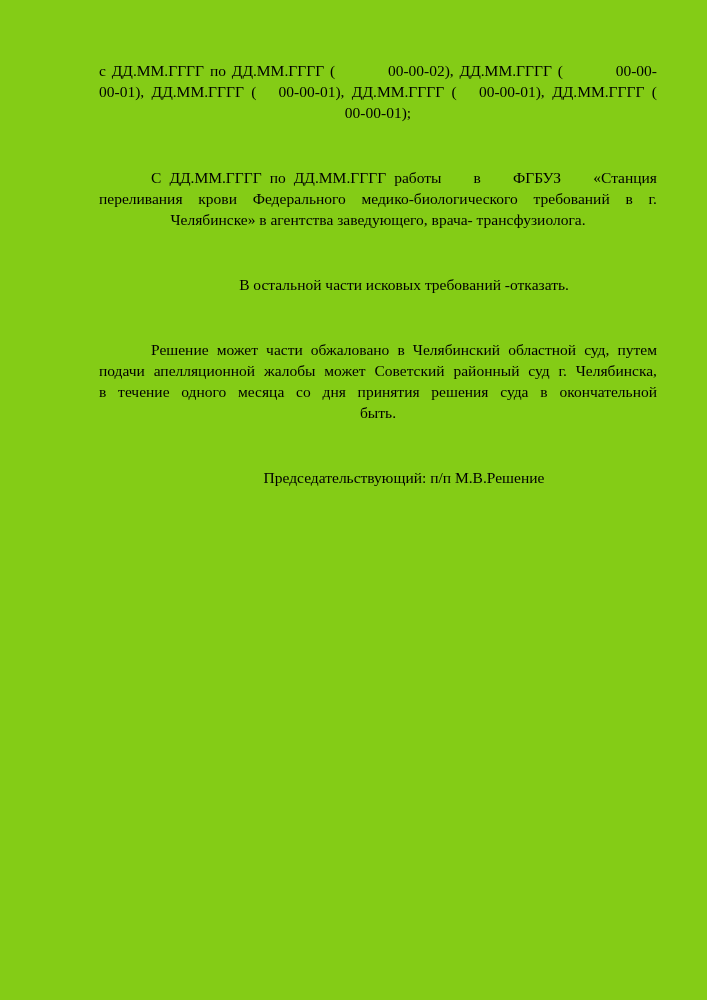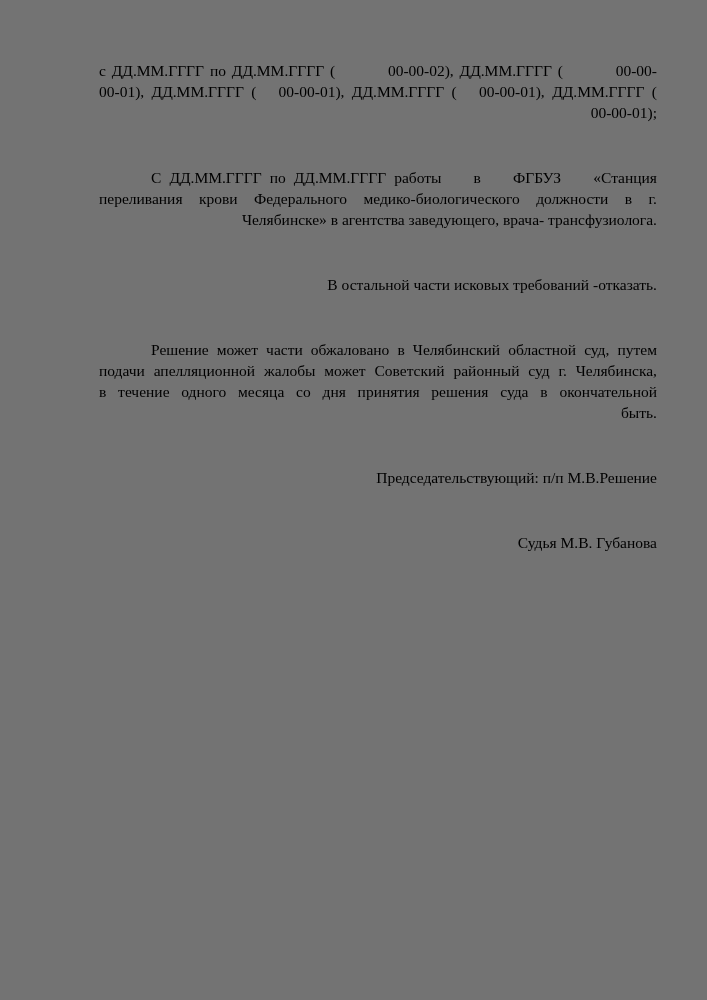--- a/index.html
+++ b/index.html
@@ -4,60 +4,59 @@
 <style>
   html, body {
     margin: 0;
     padding: 0;
     background: #ffffff;
   }
   .page {
     position: relative;
     width: 707px;
     height: 1000px;
-    background: #737373;
+    background: #84cc16;
     overflow: hidden;
     font-family: "Liberation Serif", "DejaVu Serif", serif;
     color: #000000;
   }
   .textblock {
     position: absolute;
     left: 99px;
     top: 60px;
     width: 558px;
     font-size: 15.5px;
     line-height: 21px;
     letter-spacing: 0;
   }
   .line {
     min-height: 21px;
-    text-align: right;
+    text-align: center;
     white-space: normal;
   }
   .line.j {
     text-align: justify;
     text-align-last: justify;
   }
   .line.ind {
     text-indent: 52px;
     margin-top: 44px;
   }
 </style>
 </head>
 <body>
 
 <div class="page">
   <div class="textblock">
       <div class="line j">с ДД.ММ.ГГГГ по ДД.ММ.ГГГГ (&nbsp;&nbsp;&nbsp;&nbsp;&nbsp;&nbsp;&nbsp;&nbsp;&nbsp;00-00-02), ДД.ММ.ГГГГ (&nbsp;&nbsp;&nbsp;&nbsp;&nbsp;&nbsp;&nbsp;&nbsp;&nbsp;00-00-</div>
       <div class="line j">00-01), ДД.ММ.ГГГГ (&nbsp;&nbsp;&nbsp;00-00-01), ДД.ММ.ГГГГ (&nbsp;&nbsp;&nbsp;00-00-01), ДД.ММ.ГГГГ (</div>
       <div class="line">00-00-01);</div>
       <div class="line j ind">С ДД.ММ.ГГГГ по ДД.ММ.ГГГГ работы &nbsp;&nbsp;&nbsp;в &nbsp;&nbsp;&nbsp;ФГБУЗ &nbsp;&nbsp;&nbsp;«Станция</div>
-      <div class="line j">переливания крови Федерального медико-биологического должности в г.</div>
+      <div class="line j">переливания крови Федерального медико-биологического требований в г.</div>
       <div class="line">Челябинске» в агентства заведующего, врача- трансфузиолога.</div>
       <div class="line ind">В остальной части исковых требований -отказать.</div>
       <div class="line j ind">Решение может части обжаловано в Челябинский областной суд, путем</div>
       <div class="line j">подачи апелляционной жалобы может Советский районный суд г. Челябинска,</div>
       <div class="line j">в течение одного месяца со дня принятия решения суда в окончательной</div>
       <div class="line">быть.</div>
       <div class="line ind">Председательствующий: п/п М.В.Решение</div>
-      <div class="line ind">Судья М.В. Губанова</div>
     </div>
 </div>
 
 </body></html>

